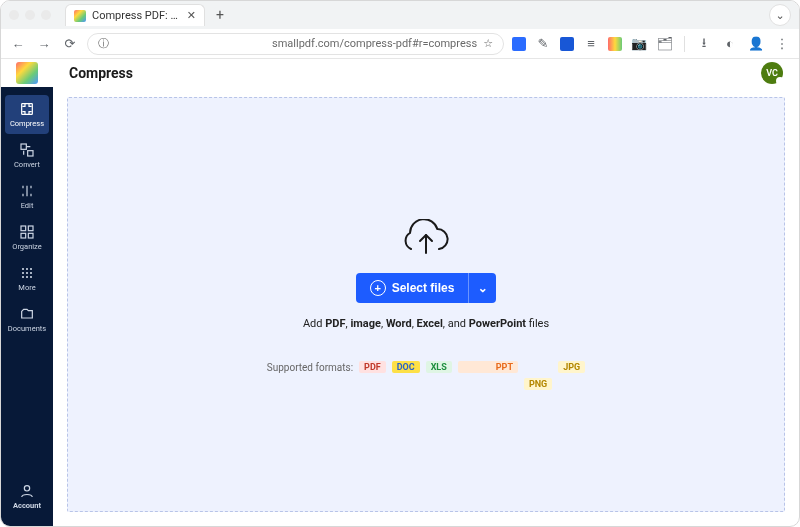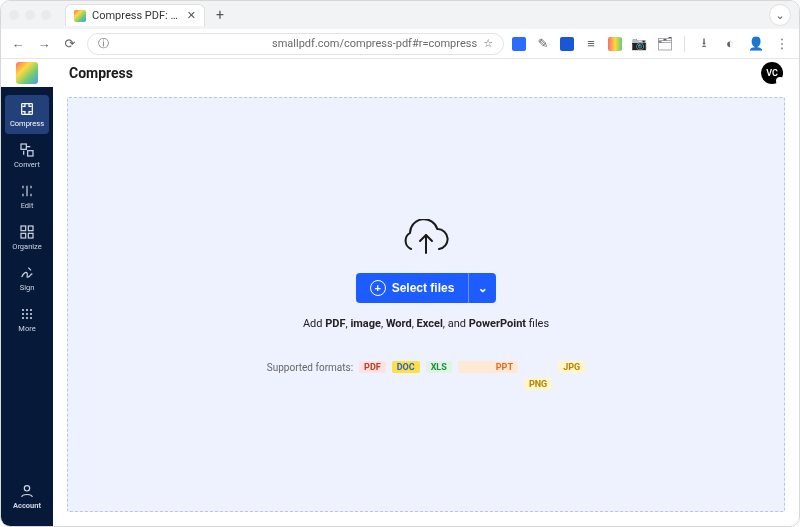--- a/index.html
+++ b/index.html
@@ -30,21 +30,21 @@
   .logo .sq2 { width: 22px; height: 22px; border-radius: 3px; background: linear-gradient(135deg,#ff6b6b,#ffd93d,#6bcb77,#4d96ff); }
   .nav { display: flex; flex-direction: column; align-items: center; gap: 2px; padding: 8px 0; }
   .nav-item { width: 44px; display: flex; flex-direction: column; align-items: center; gap: 2px; color: #cdd6e4; font-size: 7.5px; padding: 6px 0; border-radius: 4px; cursor: pointer; }
   .nav-item.active { background: #22407a; color: #fff; }
   .nav-item svg { width: 16px; height: 16px; }
   .sidebar .spacer2 { flex: 1; }
   .account { margin-bottom: 10px; font-weight: bold; }
   .main { flex: 1; display: flex; flex-direction: column; }
   .header { height: 28px; display: flex; align-items: center; padding: 0 16px; justify-content: space-between; background: #fff; }
   .header h1 { font-size: 14px; font-weight: 700; color: #1a1a1a; }
-  .avatar { width: 22px; height: 22px; border-radius: 50%; background: #000000; color: #fff; font-size: 9px; font-weight: 600; display: flex; align-items: center; justify-content: center; position: relative; }
+  .avatar { width: 22px; height: 22px; border-radius: 50%; background: #4d7c0f; color: #fff; font-size: 9px; font-weight: 600; display: flex; align-items: center; justify-content: center; position: relative; }
   .avatar::after { content: ""; position: absolute; right: -1px; bottom: -1px; width: 8px; height: 8px; background: #fff; border-radius: 50%; display: flex; align-items: center; justify-content: center; }
   .canvas { flex: 1; padding: 10px 14px 14px 14px; }
   .dropzone { width: 100%; height: 100%; background: #eef2fe; border: 1px dashed #b8c4e8; border-radius: 2px; display: flex; flex-direction: column; align-items: center; justify-content: center; gap: 14px; }
   .cloud { color: #1a1a1a; }
   .btn-group { display: flex; }
   .btn { background: #1d5cff; color: #fff; border: none; height: 30px; display: flex; align-items: center; gap: 6px; padding: 0 14px; font-size: 12px; font-weight: 600; cursor: pointer; }
   .btn.primary { border-radius: 4px 0 0 4px; }
   .btn.drop { border-left: 1px solid rgba(255,255,255,.35); border-radius: 0 4px 4px 0; width: 28px; padding: 0; justify-content: center; }
   .plus-ring { width: 16px; height: 16px; border: 1.5px solid #fff; border-radius: 50%; display: flex; align-items: center; justify-content: center; font-size: 11px; line-height: 1; }
   .desc { font-size: 11px; color: #222; }
@@ -134,39 +134,38 @@
         <div class="nav-item">
           <svg viewBox="0 0 24 24" fill="none" stroke="currentColor" stroke-width="1.8">
               <rect x="3" y="3" width="7" height="7"></rect>
               <rect x="14" y="3" width="7" height="7"></rect>
               <rect x="3" y="14" width="7" height="7"></rect>
               <rect x="14" y="14" width="7" height="7"></rect>
             </svg>
           <span>Organize</span>
         </div>
         <div class="nav-item">
-          <svg viewBox="0 0 24 24" fill="none" stroke="currentColor" stroke-width="1.8">
-              <path d="M4 18c3-6 6-8 8-6s-2 8 2 6 4-6 6-4"></path>
-              <path d="M14 4l4 4"></path>
-            </svg>
-          <span>Sign</span>
-        </div>
-        <div class="nav-item">
           <svg viewBox="0 0 24 24" fill="currentColor">
               <circle cx="6" cy="6" r="1.6"></circle>
               <circle cx="12" cy="6" r="1.6"></circle>
               <circle cx="18" cy="6" r="1.6"></circle>
               <circle cx="6" cy="12" r="1.6"></circle>
               <circle cx="12" cy="12" r="1.6"></circle>
               <circle cx="18" cy="12" r="1.6"></circle>
               <circle cx="6" cy="18" r="1.6"></circle>
               <circle cx="12" cy="18" r="1.6"></circle>
               <circle cx="18" cy="18" r="1.6"></circle>
             </svg>
           <span>More</span>
+        </div>
+        <div class="nav-item">
+          <svg viewBox="0 0 24 24" fill="none" stroke="currentColor" stroke-width="1.8">
+              <path d="M4 8l3-3h5l2 2h6v11H4z"></path>
+            </svg>
+          <span>Documents</span>
         </div>
       </div>
       <div class="spacer2"></div>
       <div class="nav-item account">
         <svg viewBox="0 0 24 24" fill="none" stroke="currentColor" stroke-width="1.8">
             <circle cx="12" cy="8" r="4"></circle>
             <path d="M4 21c1-5 15-5 16 0"></path>
           </svg>
         <span>Account</span>
       </div>

